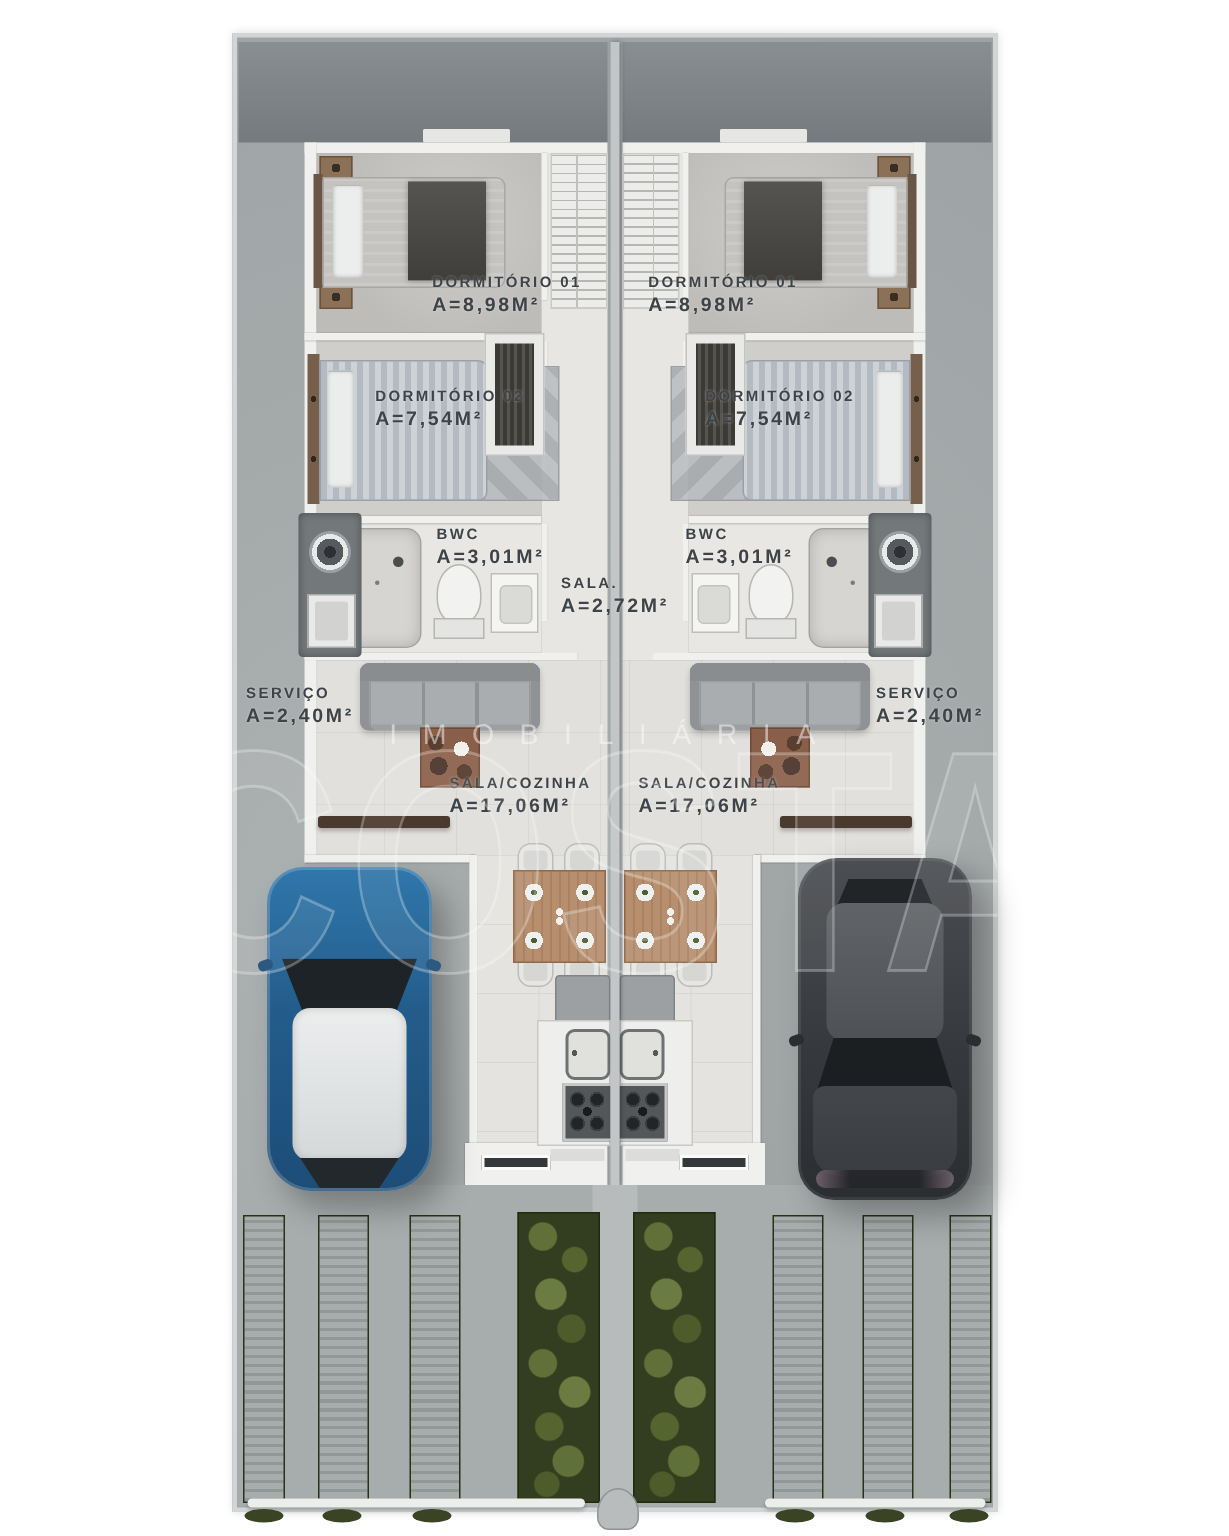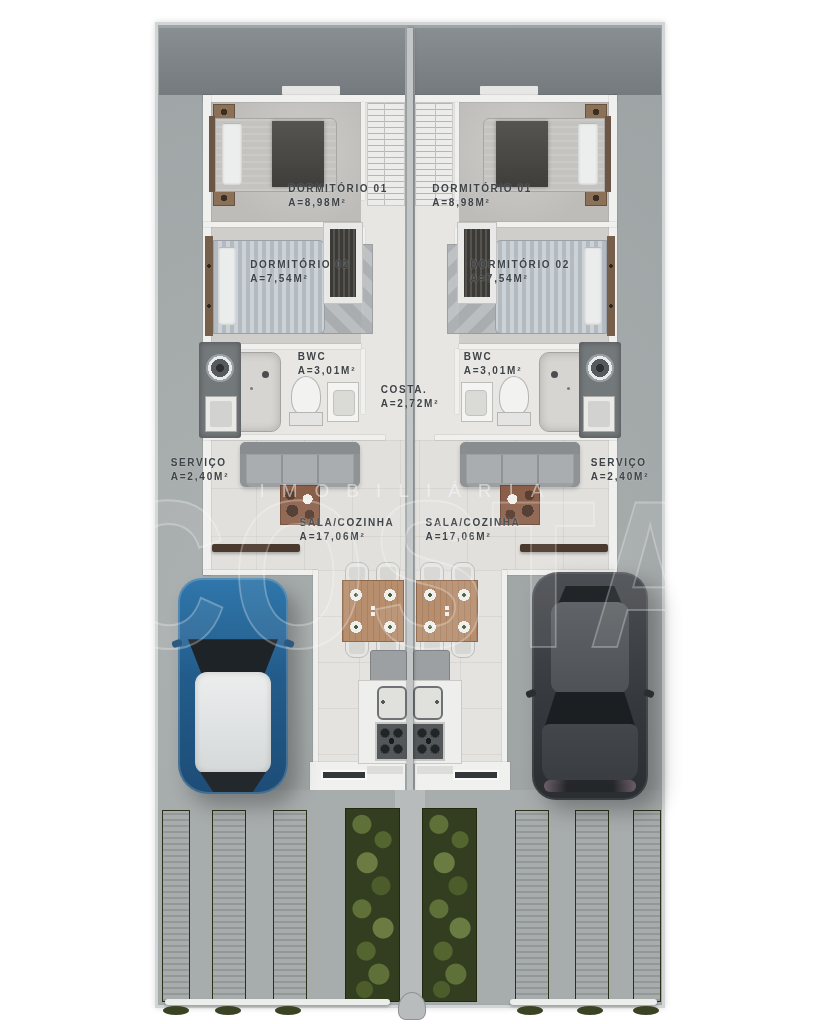--- a/index.html
+++ b/index.html
@@ -186,21 +186,21 @@
   .cd-hood{left:10px;top:152px;width:96px;height:60px;border-radius:8px 8px 18px 18px;
       background:linear-gradient(180deg,#43464a,#393c40);}
   .cd-front{left:12px;top:208px;width:92px;height:12px;border-radius:6px;
       background:linear-gradient(90deg,rgba(186,152,172,0.45),rgba(35,37,40,0.9) 25% 75%,rgba(186,152,172,0.45));}
   .cd-mir-l{left:-6px;top:118px;width:10px;height:7px;background:#2b2e31;border-radius:3px;transform:rotate(-20deg);}
   .cd-mir-r{right:-6px;top:118px;width:10px;height:7px;background:#2b2e31;border-radius:3px;transform:rotate(20deg);}
   
   .rl{position:absolute;transform:translateX(-50%);color:#3e4348;z-index:30;
       font:700 10px/14px "Liberation Sans",sans-serif;letter-spacing:1.6px;white-space:nowrap;
       text-shadow:0 0 2px rgba(255,255,255,0.4);}
-  .rl .area{display:block;font-size:10px;letter-spacing:1.8px;}
+  .rl .area{display:block;font-size:13px;letter-spacing:1.8px;}
   .p-d1L{left:183px;top:160px;} .p-d1R{left:327px;top:160px;}
   .p-d2L{left:145px;top:236px;} .p-d2R{left:365px;top:236px;}
   .p-bwL{left:172px;top:328px;} .p-bwR{left:338px;top:328px;}
   .p-ci {left:255px;top:361px;}
   .p-svL{left:45px;top:434px;}  .p-svR{left:465px;top:434px;}
   .p-saL{left:192px;top:494px;} .p-saR{left:318px;top:494px;}
   
   .wm{position:absolute;inset:0;pointer-events:none;z-index:40;overflow:hidden;}
   .wm-top{position:absolute;left:50%;top:458px;transform:translateX(-50%);white-space:nowrap;
       font:400 19px "Liberation Sans",sans-serif;letter-spacing:17px;color:rgba(252,252,252,0.5);}
@@ -379,21 +379,21 @@
     </div>
     <div class="rl p-bwL">
       <span>BWC</span>
       <span class="area">A=3,01M²</span>
     </div>
     <div class="rl p-bwR">
       <span>BWC</span>
       <span class="area">A=3,01M²</span>
     </div>
     <div class="rl p-ci">
-      <span>COSTA.</span>
+      <span>SALA.</span>
       <span class="area">A=2,72M²</span>
     </div>
     <div class="rl p-svL">
       <span>SERVIÇO</span>
       <span class="area">A=2,40M²</span>
     </div>
     <div class="rl p-svR">
       <span>SERVIÇO</span>
       <span class="area">A=2,40M²</span>
     </div>

